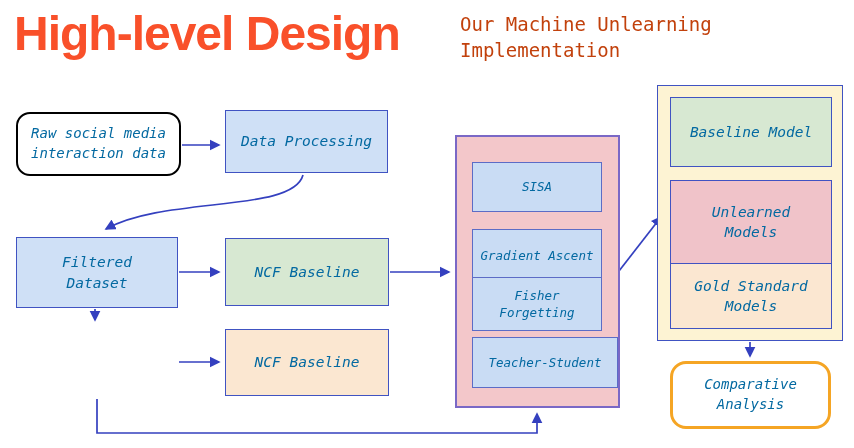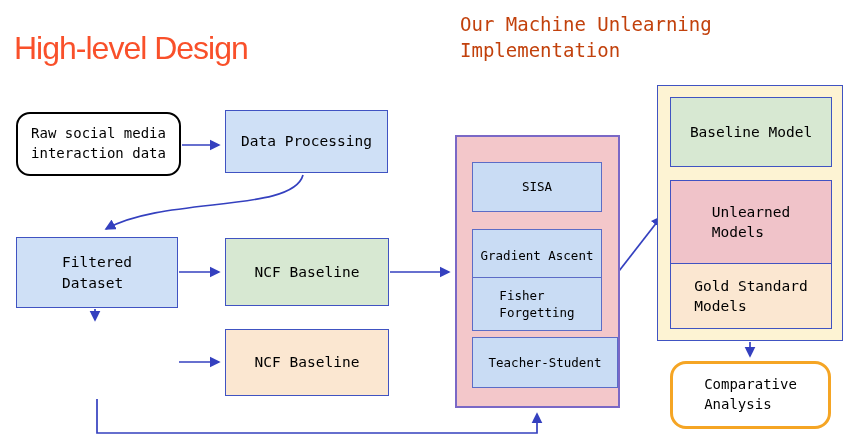--- a/index.html
+++ b/index.html
@@ -20,37 +20,37 @@
   #canvas{
     position:relative;
     width:854px;height:448px;
     background:#ffffff;
     overflow:hidden;
     font-family:"DejaVu Sans Mono","Liberation Mono",monospace;
   }
   #page-title{
     position:absolute;left:14px;top:6px;
     font-family:"Liberation Sans","DejaVu Sans",sans-serif;
-    font-weight:400;font-size:32px;letter-spacing:-1px;
+    font-weight:700;font-size:48px;letter-spacing:-1px;
     color:var(--orange-title);
     white-space:nowrap;
-    margin-top:24px;
   }
   #page-subtitle{
     position:absolute;left:460px;top:12px;
     font-size:19px;line-height:1.35;color:#c2410c;
     white-space:pre-line;
   }
   .node{
     position:absolute;
     display:flex;align-items:center;justify-content:center;
-    text-align:left;
-    font-size:14.5px;line-height:1.4;color:#000000;
+    text-align:center;
+    font-size:14.5px;line-height:1.4;color:#0369a1;
     white-space:pre-line;
     box-sizing:border-box;
+    font-style:italic;
   }
   .rounded-black{
     background:#ffffff;border:2.5px solid #000;border-radius:14px;
     font-size:14px;
   }
   .blue  {background:var(--node-blue); border:1.5px solid var(--blue-border);}
   .green {background:var(--node-green);border:1.5px solid var(--blue-border);}
   .peach {background:var(--node-peach);border:1.5px solid var(--blue-border);}
   .pink  {background:var(--node-pink); border:1.5px solid var(--blue-border);}
   .container-pink{

